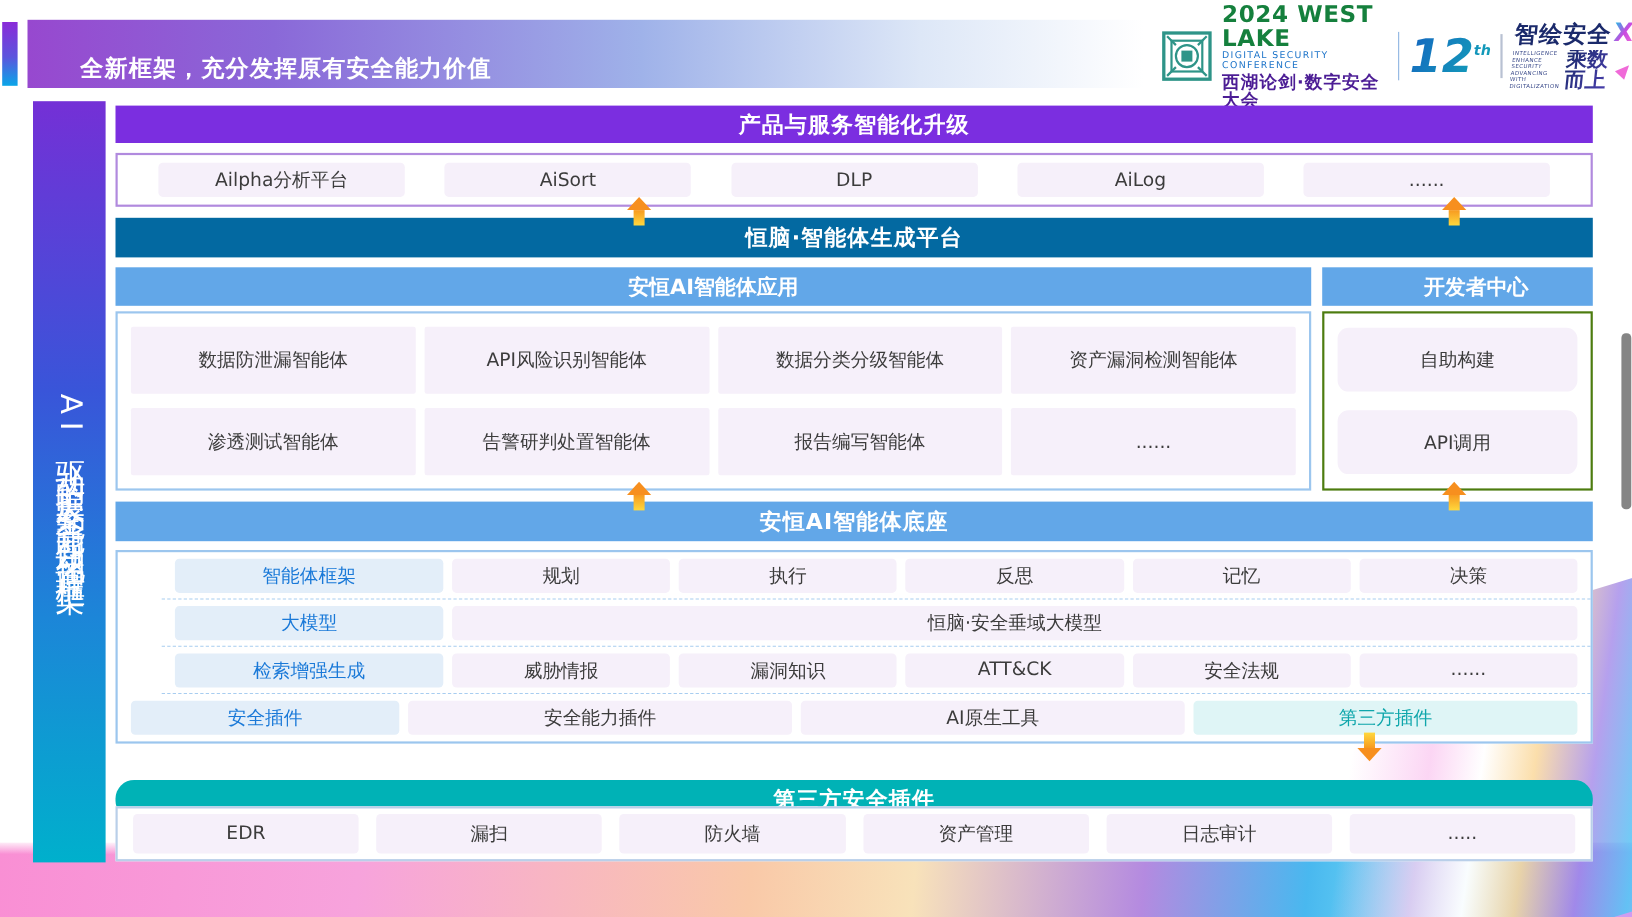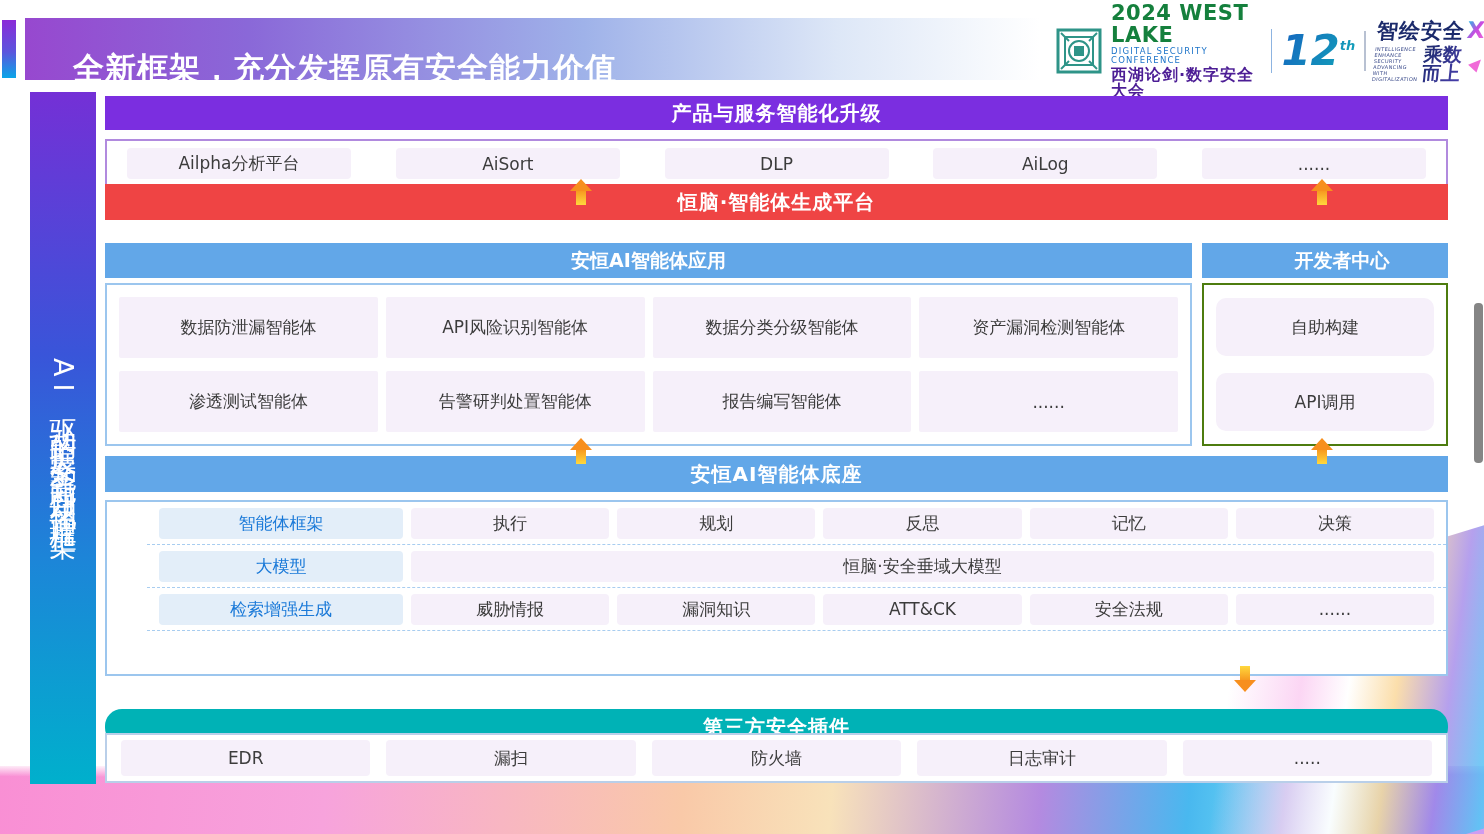--- a/index.html
+++ b/index.html
@@ -13,21 +13,21 @@
   .aurora-band::before { content:""; position:absolute; left:0; top:-14px; width:100%; height:26px;
     background:radial-gradient(120% 100% at 40% 0%, #ffffff 55%, rgba(255,255,255,0) 100%); }
   .aurora-swoosh { position:absolute; right:-70px; top:590px; width:520px; height:290px; transform:rotate(-17deg);
     background:linear-gradient(115deg, rgba(255,255,255,0) 38%, rgba(250,200,240,.75) 50%, rgba(255,255,255,.95) 58%, rgba(250,214,150,.8) 66%, rgba(150,120,230,.7) 75%, rgba(80,200,245,.85) 83%, rgba(240,160,240,.8) 92%, rgba(255,255,255,0) 100%); }
 
   
   .title-strip { position:absolute; left:25px; top:18px; width:1015px; height:62px;
     background:linear-gradient(90deg,#9748cf 0%,#8a68d8 22%,#9fb2e9 55%,#dde7f7 80%,#ffffff 100%); }
   .accent-bar { position:absolute; left:2px; top:20px; width:14px; height:58px;
     background:linear-gradient(180deg,#8a2bd8 0%,#5b55dd 55%,#0aa6e8 100%); }
-  .slide-title { position:absolute; left:48px; top:30px; font-size:31px; font-weight:bold; color:#ffffff; letter-spacing:1px; }
+  .slide-title { position:absolute; left:48px; top:30px; font-size:21px; font-weight:bold; color:#ffffff; letter-spacing:1px; }
 
   
   .logo-area { position:absolute; left:1056px; top:24px; height:54px; display:flex; align-items:center; gap:9px; }
   .seal { width:46px; height:46px; flex:0 0 46px; }
   .wl-text { display:flex; flex-direction:column; line-height:1.05; }
   .wl-en { font-size:21px; font-weight:bold; color:#15803d; letter-spacing:.5px; }
   .wl-sub { font-size:8.5px; color:#1d74c9; letter-spacing:1.2px; margin-top:1px; }
   .wl-cn { font-size:16px; font-weight:bold; color:#4c1d95; margin-top:2px; letter-spacing:1px; }
   .vline { width:2px; height:44px; background:#2f77c9; opacity:.55; }
   .edition { position:relative; font-style:italic; font-weight:bold; font-size:42px; line-height:1;
@@ -49,32 +49,32 @@
   
   .sidebar { position:absolute; left:30px; top:92px; width:66px; height:692px;
     background:linear-gradient(180deg,#7430d6 0%,#3955d9 38%,#1c86d8 68%,#00b0cc 100%);
     display:flex; align-items:center; justify-content:center; }
   .sidebar-label { writing-mode:vertical-rl; color:#ffffff; font-size:27px; font-weight:500; letter-spacing:7px; }
 
   
   .band { position:absolute; left:105px; width:1343px; color:#fff; font-weight:bold; font-size:20px;
     display:flex; align-items:center; justify-content:center; letter-spacing:1px; }
   .band-purple { top:96px; height:34px; background:#7b2ee0; }
-  .band-blue { top:184px; height:36px; background:#ef4444; }
+  .band-blue { top:198px; height:36px; background:#0369a1; }
   .band-ltblue { top:456px; height:36px; background:#62a7e8; }
   .band-teal { top:709px; height:36px; background:#00b2b6;border-radius:17px; }
   .subband { position:absolute; top:243px; height:35px; background:#62a7e8; color:#fff; font-weight:bold; font-size:19px;
     display:flex; align-items:center; justify-content:center; }
   .subband-apps { left:105px; width:1087px; }
   .subband-dev { left:1202px; width:246px;padding-left:34px; }
 
   
   .panel { position:absolute; background:#fff; }
   .products-panel { left:105px; top:139px; width:1343px; height:49px; border:2px solid #b18ade;
-    display:flex; align-items:center; justify-content:space-between; padding:0 20px; }
+    display:flex; align-items:center; justify-content:space-between; padding:0 37px; }
   .pill { background:#f6f0fa; border-radius:4px; color:#3c3c3c; font-size:17px;
     display:flex; align-items:center; justify-content:center; }
   .product-pill { width:224px; height:31px; }
 
   .agents-panel { left:105px; top:283px; width:1087px; height:163px; border:2px solid #9cc6ee;
     display:grid; grid-template-columns:repeat(4,1fr); gap:13px 8px; padding:12px; }
   .agent-pill { border-radius:2px; height:100%; font-size:17px; }
 
   .dev-panel { left:1202px; top:283px; width:246px; height:163px; border:2px solid #4d7c0f;
     display:flex; flex-direction:column; gap:17px; padding:13px 12px; }
@@ -178,45 +178,52 @@
 
   <div class="panel dev-panel">
     <div class="pill dev-pill">自助构建</div>
     <div class="pill dev-pill">API调用</div>
   </div>
 
   <div class="band band-ltblue">安恒AI智能体底座</div>
   <div class="panel base-panel">
     <div class="base-row sep">
       <div class="base-label">智能体框架</div>
+      <div class="pill base-pill">规划</div>
       <div class="pill base-pill">执行</div>
-      <div class="pill base-pill">规划</div>
       <div class="pill base-pill">反思</div>
       <div class="pill base-pill">记忆</div>
       <div class="pill base-pill">决策</div>
     </div>
     <div class="base-row sep">
       <div class="base-label">大模型</div>
       <div class="pill base-pill">恒脑·安全垂域大模型</div>
     </div>
     <div class="base-row sep">
       <div class="base-label">检索增强生成</div>
       <div class="pill base-pill">威胁情报</div>
       <div class="pill base-pill">漏洞知识</div>
       <div class="pill base-pill">ATT&amp;CK</div>
       <div class="pill base-pill">安全法规</div>
       <div class="pill base-pill">......</div>
     </div>
+    <div class="base-row">
+      <div class="base-label">安全插件</div>
+      <div class="pill base-pill">安全能力插件</div>
+      <div class="pill base-pill">AI原生工具</div>
+      <div class="pill base-pill highlight">第三方插件</div>
+    </div>
   </div>
 
   <div class="band band-teal">第三方安全插件</div>
   <div class="panel bottom-panel">
     <div class="pill bottom-pill">EDR</div>
     <div class="pill bottom-pill">漏扫</div>
     <div class="pill bottom-pill">防火墙</div>
+    <div class="pill bottom-pill">资产管理</div>
     <div class="pill bottom-pill">日志审计</div>
     <div class="pill bottom-pill">.....</div>
   </div>
 
   <div class="arrow" style="left:570px; top:179px;">
     <div class="head-up"></div>
       <div class="stem-up"></div>
   </div>
   <div class="arrow" style="left:1311px; top:179px;">
     <div class="head-up"></div>

